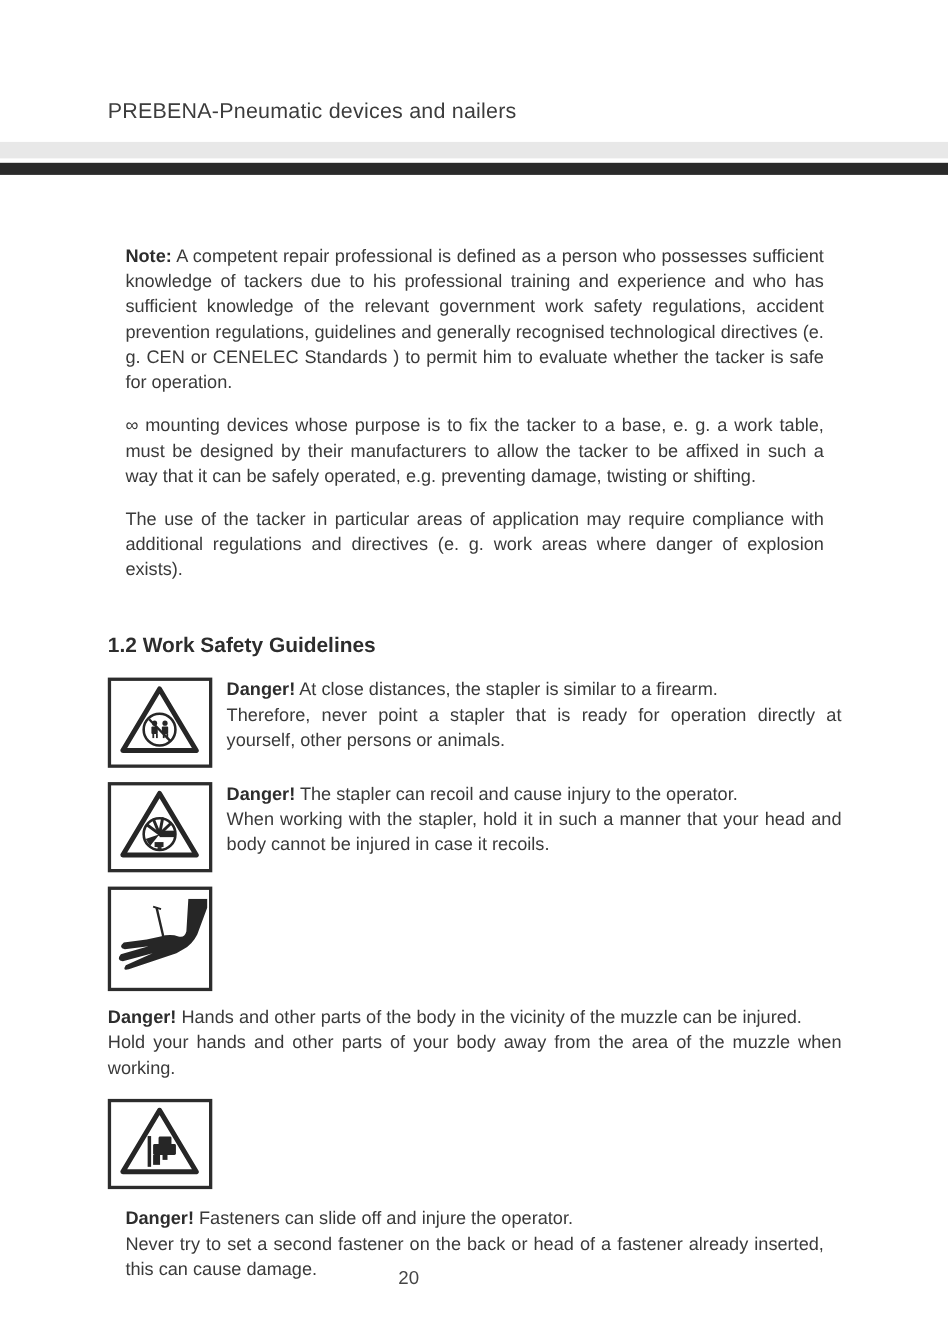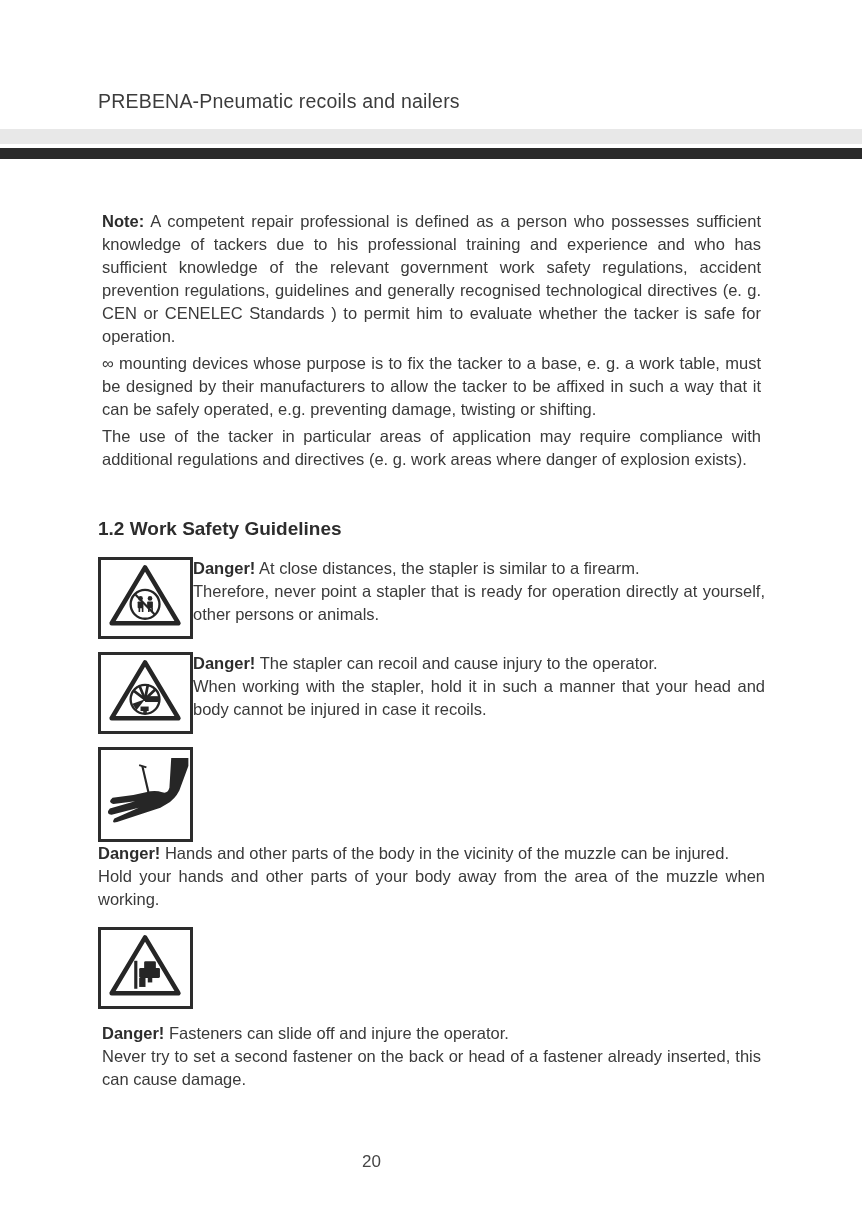--- a/index.html
+++ b/index.html
@@ -14,49 +14,49 @@
   .doc-title{
     position:absolute;left:98px;top:90px;
     font-size:19.5px;font-weight:400;color:#3c3c3c;letter-spacing:.2px;
   }
   .bar-light{position:absolute;left:0;top:129px;width:862px;height:15px;background:#e8e8e8;}
   .bar-dark{position:absolute;left:0;top:148px;width:862px;height:11px;background:#2a2a2a;}
   .content{
     position:absolute;left:98px;top:206px;width:667px;
     font-size:16.5px;line-height:23px;text-align:justify;
   }
-  .content p{margin:4px;}
+  .content p{margin:16px;}
   b.lbl{font-weight:700;color:#2d2d2d;}
   .prewrap{white-space:pre-line;}
   .section-heading{
     font-weight:700;font-size:19px;color:#2d2d2d;
     margin:46px 0 17px 0;text-align:left;
   }
-  .warning{display:flex;margin-bottom:13px;align-items:flex-start;}
+  .warning{display:flex;gap:13px;margin-bottom:13px;align-items:flex-start;}
   .warning.gap-lg{margin-bottom:16px;flex-direction:column;}
   .icon-box{
     flex:0 0 95px;width:95px;height:82px;box-sizing:border-box;
     border:3px solid #2c2c2c;background:#fff;
     display:flex;align-items:center;justify-content:center;
   }
   .warning-text{flex:1;text-align:justify;}
   .final-para{margin-top:22px;}
   .footer{
     position:absolute;left:0;top:1152px;width:743px;
     text-align:center;font-size:17px;color:#454545;
   }
   svg .stk{stroke:#262626;fill:none;}
   svg .fil{fill:#262626;stroke:none;}
 </style>
 </head>
 <body>
 
 <div class="page">
 
-  <div class="doc-title">PREBENA-Pneumatic recoils and nailers</div>
+  <div class="doc-title">PREBENA-Pneumatic devices and nailers</div>
   <div class="bar-light"></div>
   <div class="bar-dark"></div>
 
   <div class="content">
 
     <p><b class="lbl">Note:</b><span class="prewrap"> A competent repair professional is defined as a person who possesses sufficient knowledge of tackers due to his professional training and experience and who has sufficient knowledge of the relevant government work safety regulations, accident prevention regulations, guidelines and generally recognised technological directives (e. g. CEN or CENELEC Standards ) to permit him to evaluate whether the tacker is safe for operation.</span></p>
     <p>∞ mounting devices whose purpose is to fix the tacker to a base, e. g. a work table, must be designed by their manufacturers to allow the tacker to be affixed in such a way that it can be safely operated, e.g. preventing damage, twisting or shifting.</p>
     <p>The use of the tacker in particular areas of application may require compliance with additional regulations and directives (e. g. work areas where danger of explosion exists).</p>
 
     <div class="section-heading">1.2 Work Safety Guidelines</div>

